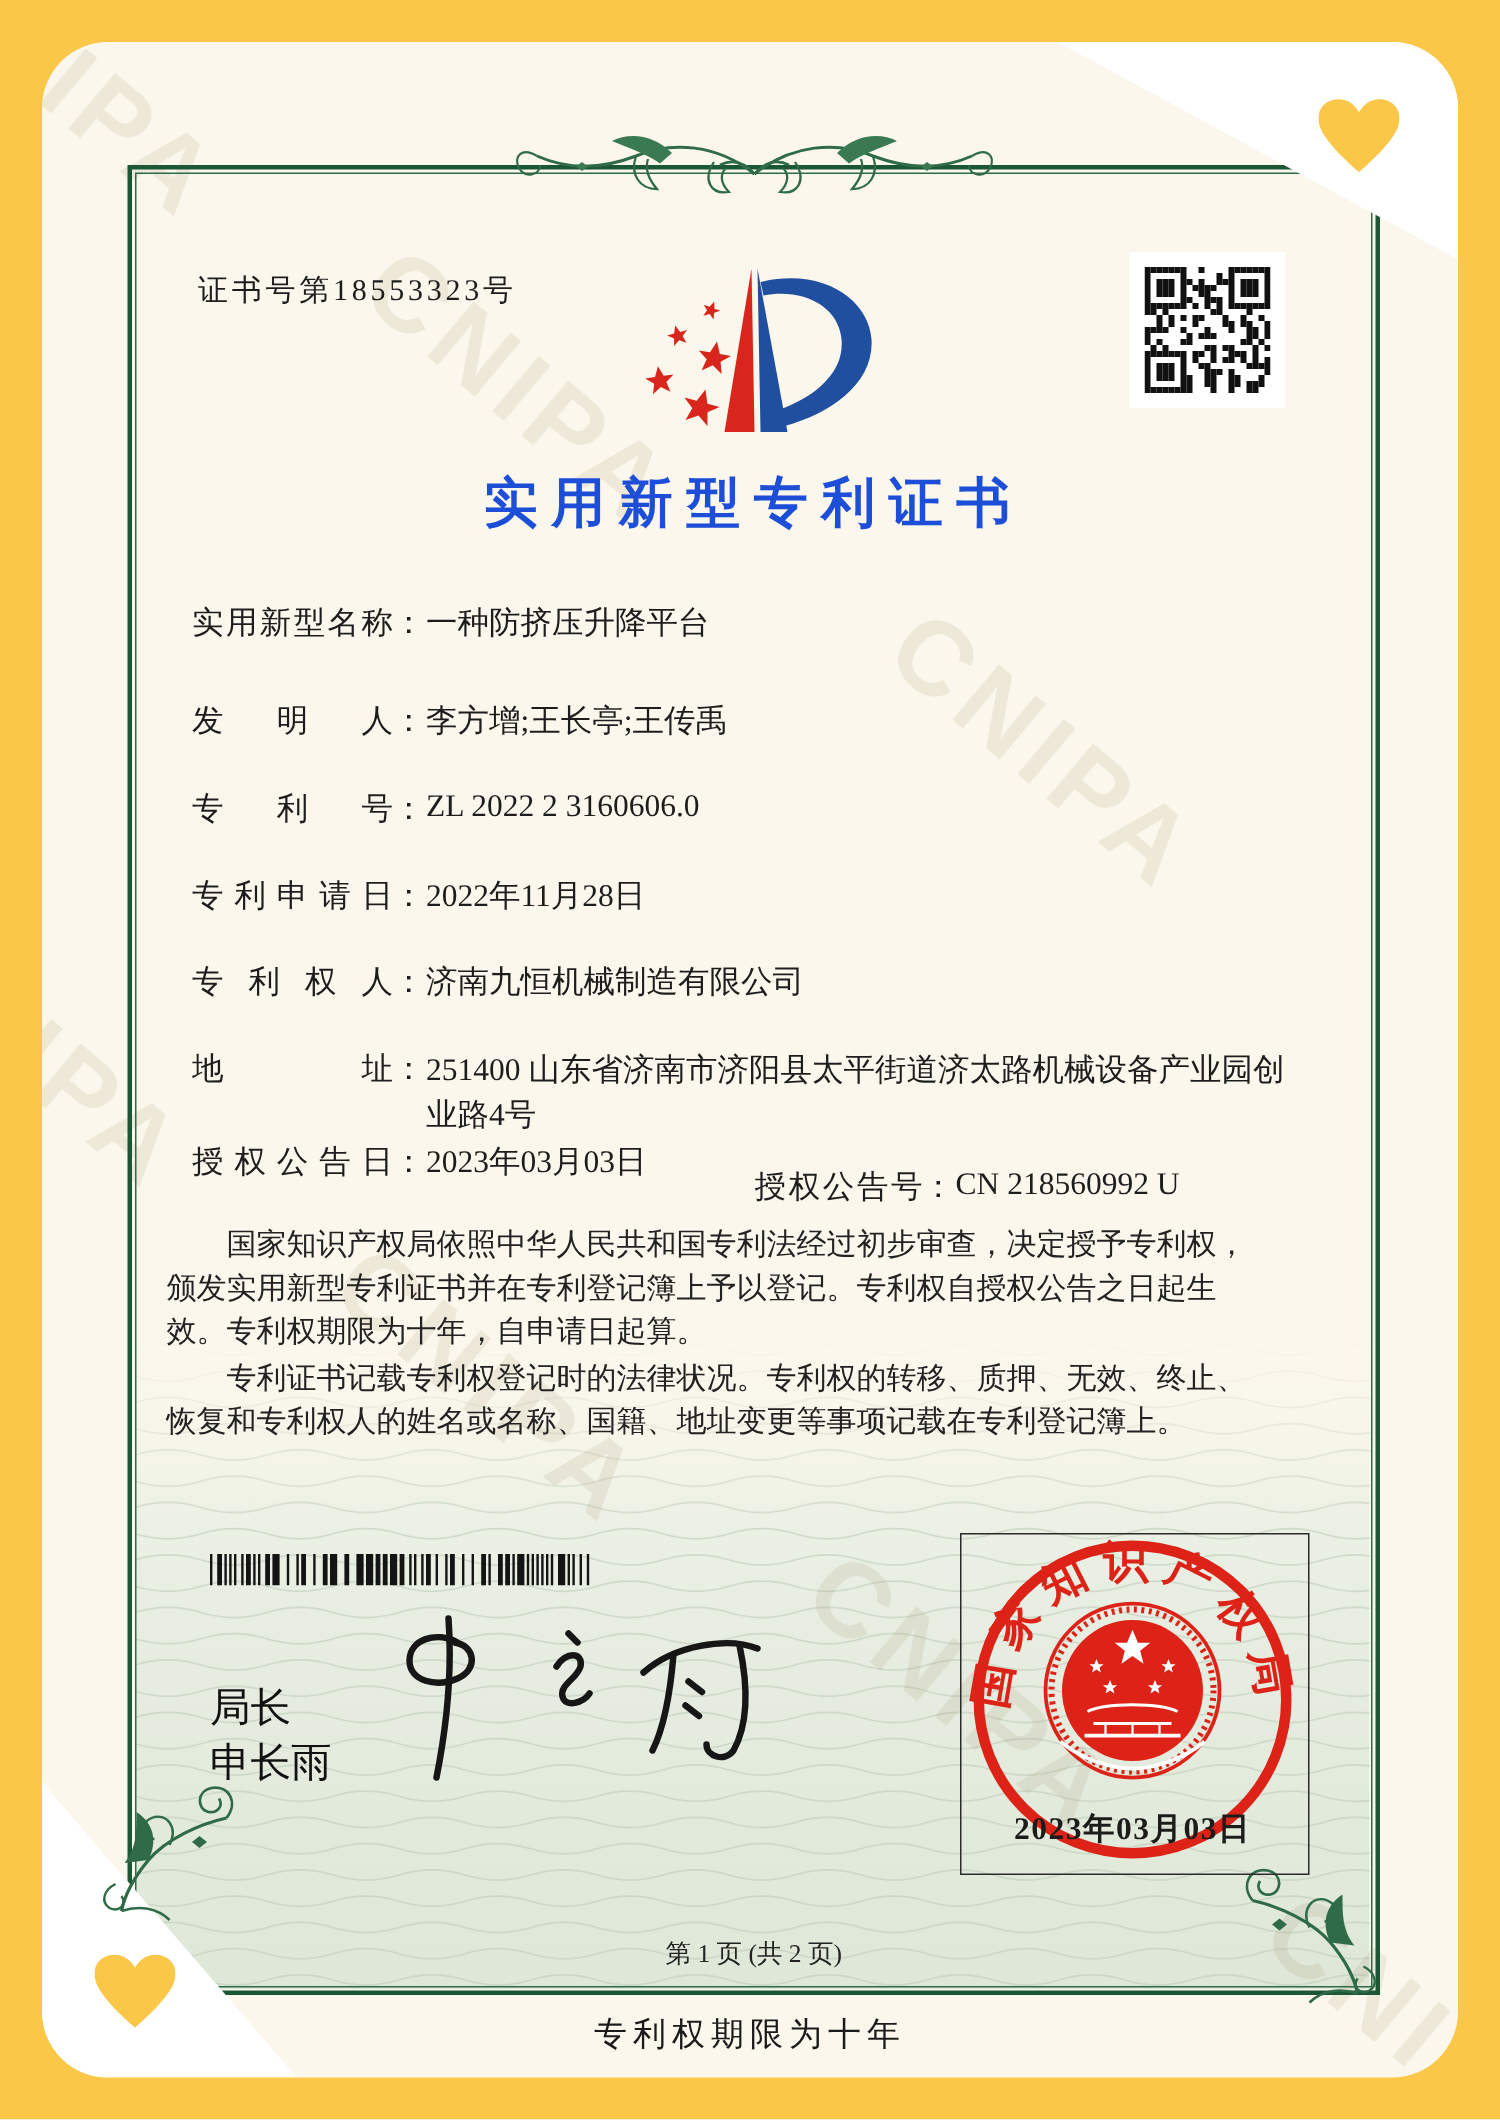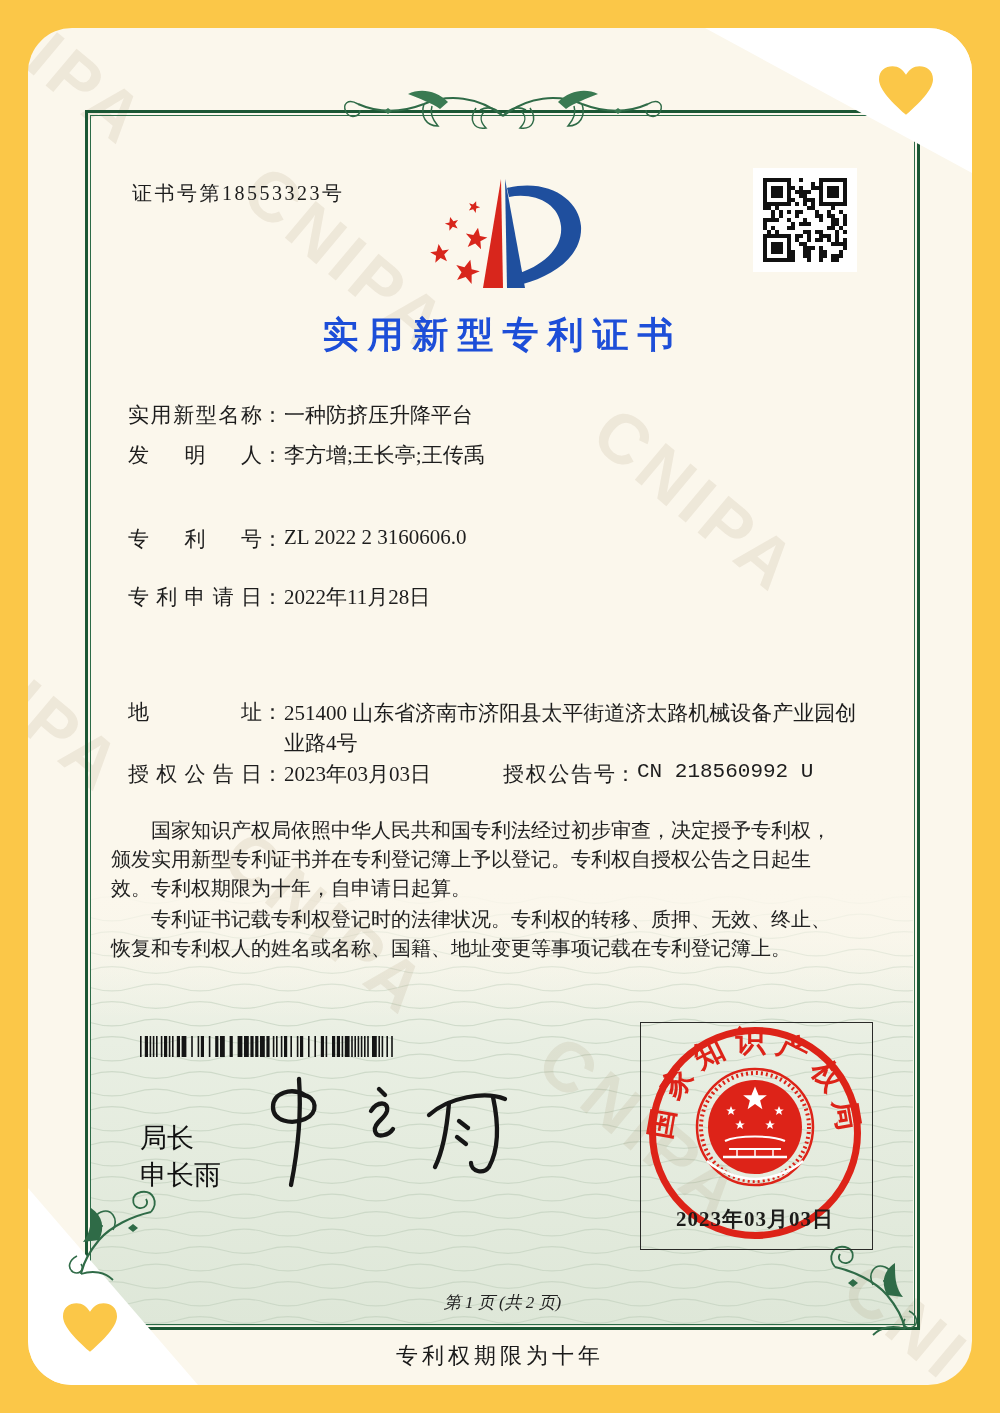--- a/index.html
+++ b/index.html
@@ -23,29 +23,29 @@
   
   .cert-no{position:absolute;left:104px;top:152px;font-size:20px;letter-spacing:2.5px;}
   .title{position:absolute;left:57px;top:283px;width:835px;text-align:center;font-size:36px;
          font-weight:700;letter-spacing:9px;color:#1d4ed8;}
   
   .row{position:absolute;left:100px;font-size:21px;white-space:nowrap;}
   .flabel{display:inline-block;width:134px;text-align:justify;text-align-last:justify;vertical-align:top;}
   .fcolon{display:inline-block;width:22px;vertical-align:top;}
   .fvalue{display:inline-block;vertical-align:top;}
   .fvalue.wrap{white-space:normal;width:592px;line-height:30px;}
-  .grant2{position:absolute;left:375px;top:0;white-space:nowrap;font-family:Liberation Mono, monospace;}
+  .grant2{position:absolute;left:375px;top:17px;white-space:nowrap;}
   .grant2 .flabel{width:112px;}
   
   .paras{position:absolute;left:83px;top:788px;width:732px;font-size:20px;line-height:29px;color:#222;}
   .paras p{margin:0 0 2px 0;text-indent:2em;}
   
   .signer{position:absolute;left:112px;font-family:"Liberation Sans","DejaVu Sans",sans-serif;
           font-size:27px;color:#111;}
-  .page-footer{position:absolute;left:57px;top:1263px;width:835px;text-align:center;font-size:17px;color:#222;font-style:italic;}
+  .page-footer{position:absolute;left:57px;top:1263px;width:835px;text-align:center;font-size:17px;color:#222;}
   .cont-note{position:absolute;left:0;top:1313px;width:944px;text-align:center;font-size:22px;
              letter-spacing:4px;color:#1a1a1a;}
   .seal-box{position:absolute;left:612px;top:994px;width:233px;height:228px;box-sizing:border-box;
             border:1.5px solid #2a2a28;}
   svg{display:block;}
   .abs{position:absolute;}
 </style>
 </head>
 <body>
 
@@ -387,28 +387,31 @@
         <rect x="56" y="80" width="4" height="4" fill="#111"></rect>
         <rect x="68" y="80" width="4" height="4" fill="#111"></rect>
         <rect x="72" y="80" width="4" height="4" fill="#111"></rect>
       </svg>
 
     <div class="title">实用新型专利证书</div>
 
     <div class="row" style="top:373px;">
       <span class="flabel">实用新型名称</span><span class="fcolon">：</span><span class="fvalue">一种防挤压升降平台</span>
     </div>
-    <div class="row" style="top:413px;">
+    <div class="row" style="top:438px;">
       <span class="flabel">发明人</span><span class="fcolon">：</span><span class="fvalue">李方增;王长亭;王传禹</span>
     </div>
     <div class="row" style="top:497px;">
       <span class="flabel">专利号</span><span class="fcolon">：</span><span class="fvalue">ZL 2022 2 3160606.0</span>
     </div>
     <div class="row" style="top:555px;">
       <span class="flabel">专利申请日</span><span class="fcolon">：</span><span class="fvalue">2022年11月28日</span>
+    </div>
+    <div class="row" style="top:612px;">
+      <span class="flabel">专利权人</span><span class="fcolon">：</span><span class="fvalue">济南九恒机械制造有限公司</span>
     </div>
     <div class="row" style="top:670px;">
       <span class="flabel">地址</span><span class="fcolon">：</span><span class="fvalue wrap">251400 山东省济南市济阳县太平街道济太路机械设备产业园创业路4号</span>
     </div>
     <div class="row" style="top:732px;">
       <span class="flabel">授权公告日</span><span class="fcolon">：</span><span class="fvalue">2023年03月03日</span>
       <span class="grant2">
         <span class="flabel">授权公告号</span><span class="fcolon">：</span><span class="fvalue">CN 218560992 U</span>
       </span>
     </div>

